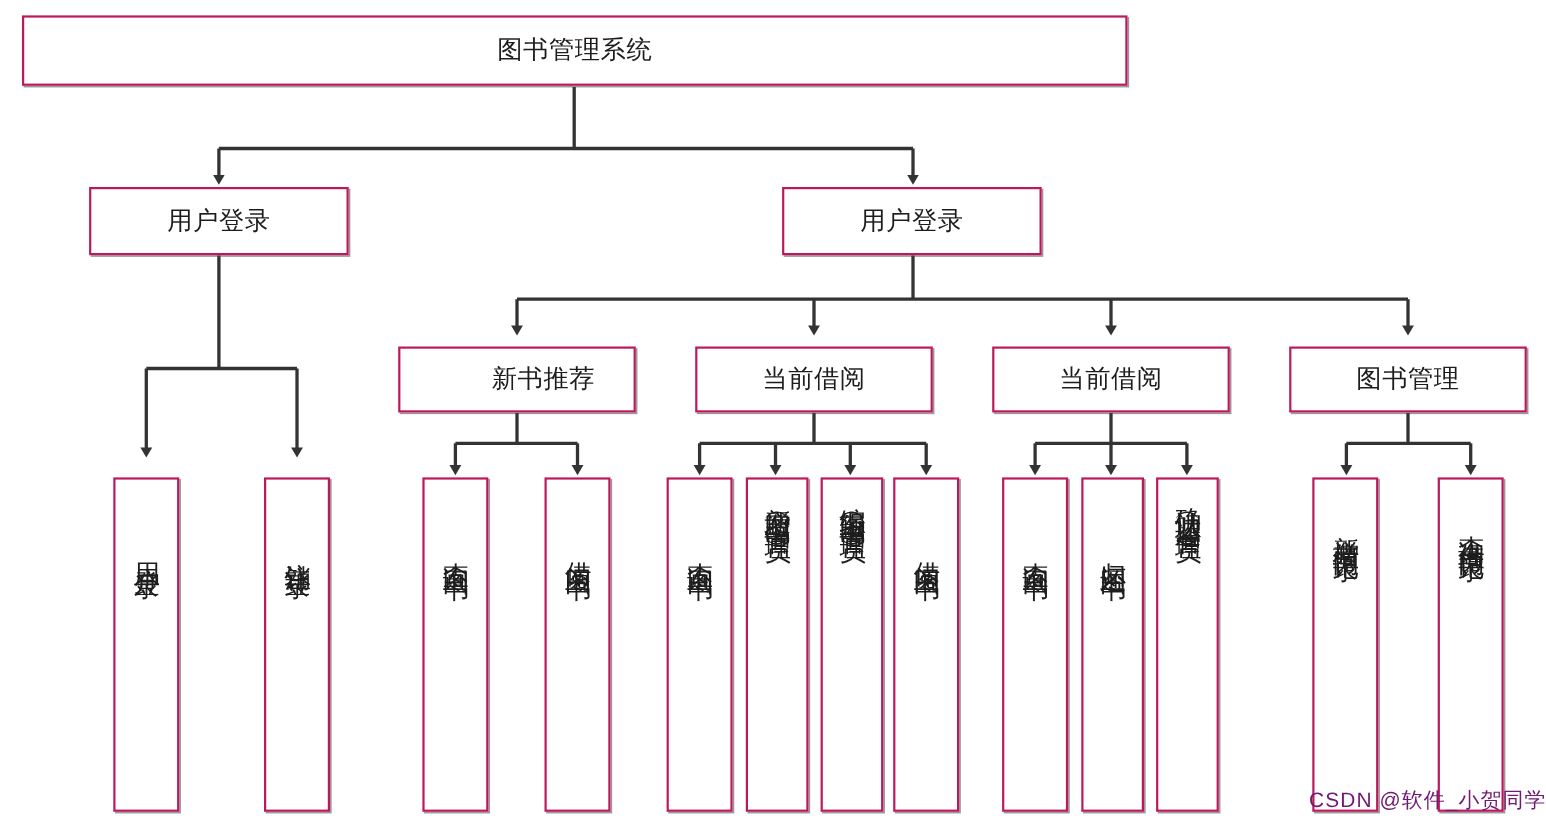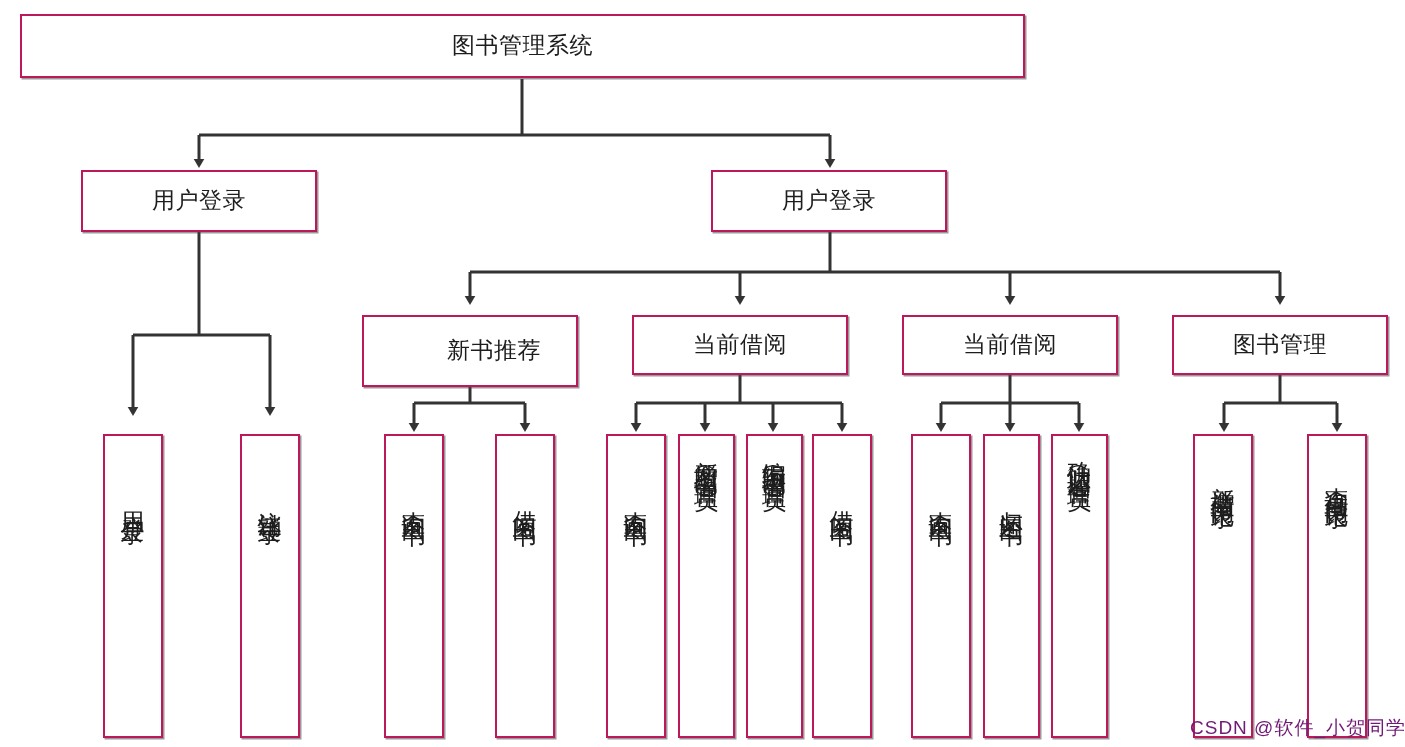--- a/index.html
+++ b/index.html
@@ -136,21 +136,21 @@
     <span class="label">图书管理系统</span>
   </div>
 
   <div class="node horiz" style="left:81px; top:170px; width:236px; height:62px;">
     <span class="label">用户登录</span>
   </div>
   <div class="node horiz" style="left:711px; top:170px; width:236px; height:62px;">
     <span class="label">用户登录</span>
   </div>
 
-  <div class="node horiz" style="left:362px; top:315px; width:216px; height:72px;padding-left:48px;">
+  <div class="node horiz" style="left:362px; top:315px; width:216px; height:60px;padding-left:48px;">
     <span class="label">新书推荐</span>
   </div>
   <div class="node horiz" style="left:632px; top:315px; width:216px; height:60px;">
     <span class="label">当前借阅</span>
   </div>
   <div class="node horiz" style="left:902px; top:315px; width:216px; height:60px;">
     <span class="label">当前借阅</span>
   </div>
   <div class="node horiz" style="left:1172px; top:315px; width:216px; height:60px;">
     <span class="label">图书管理</span>

